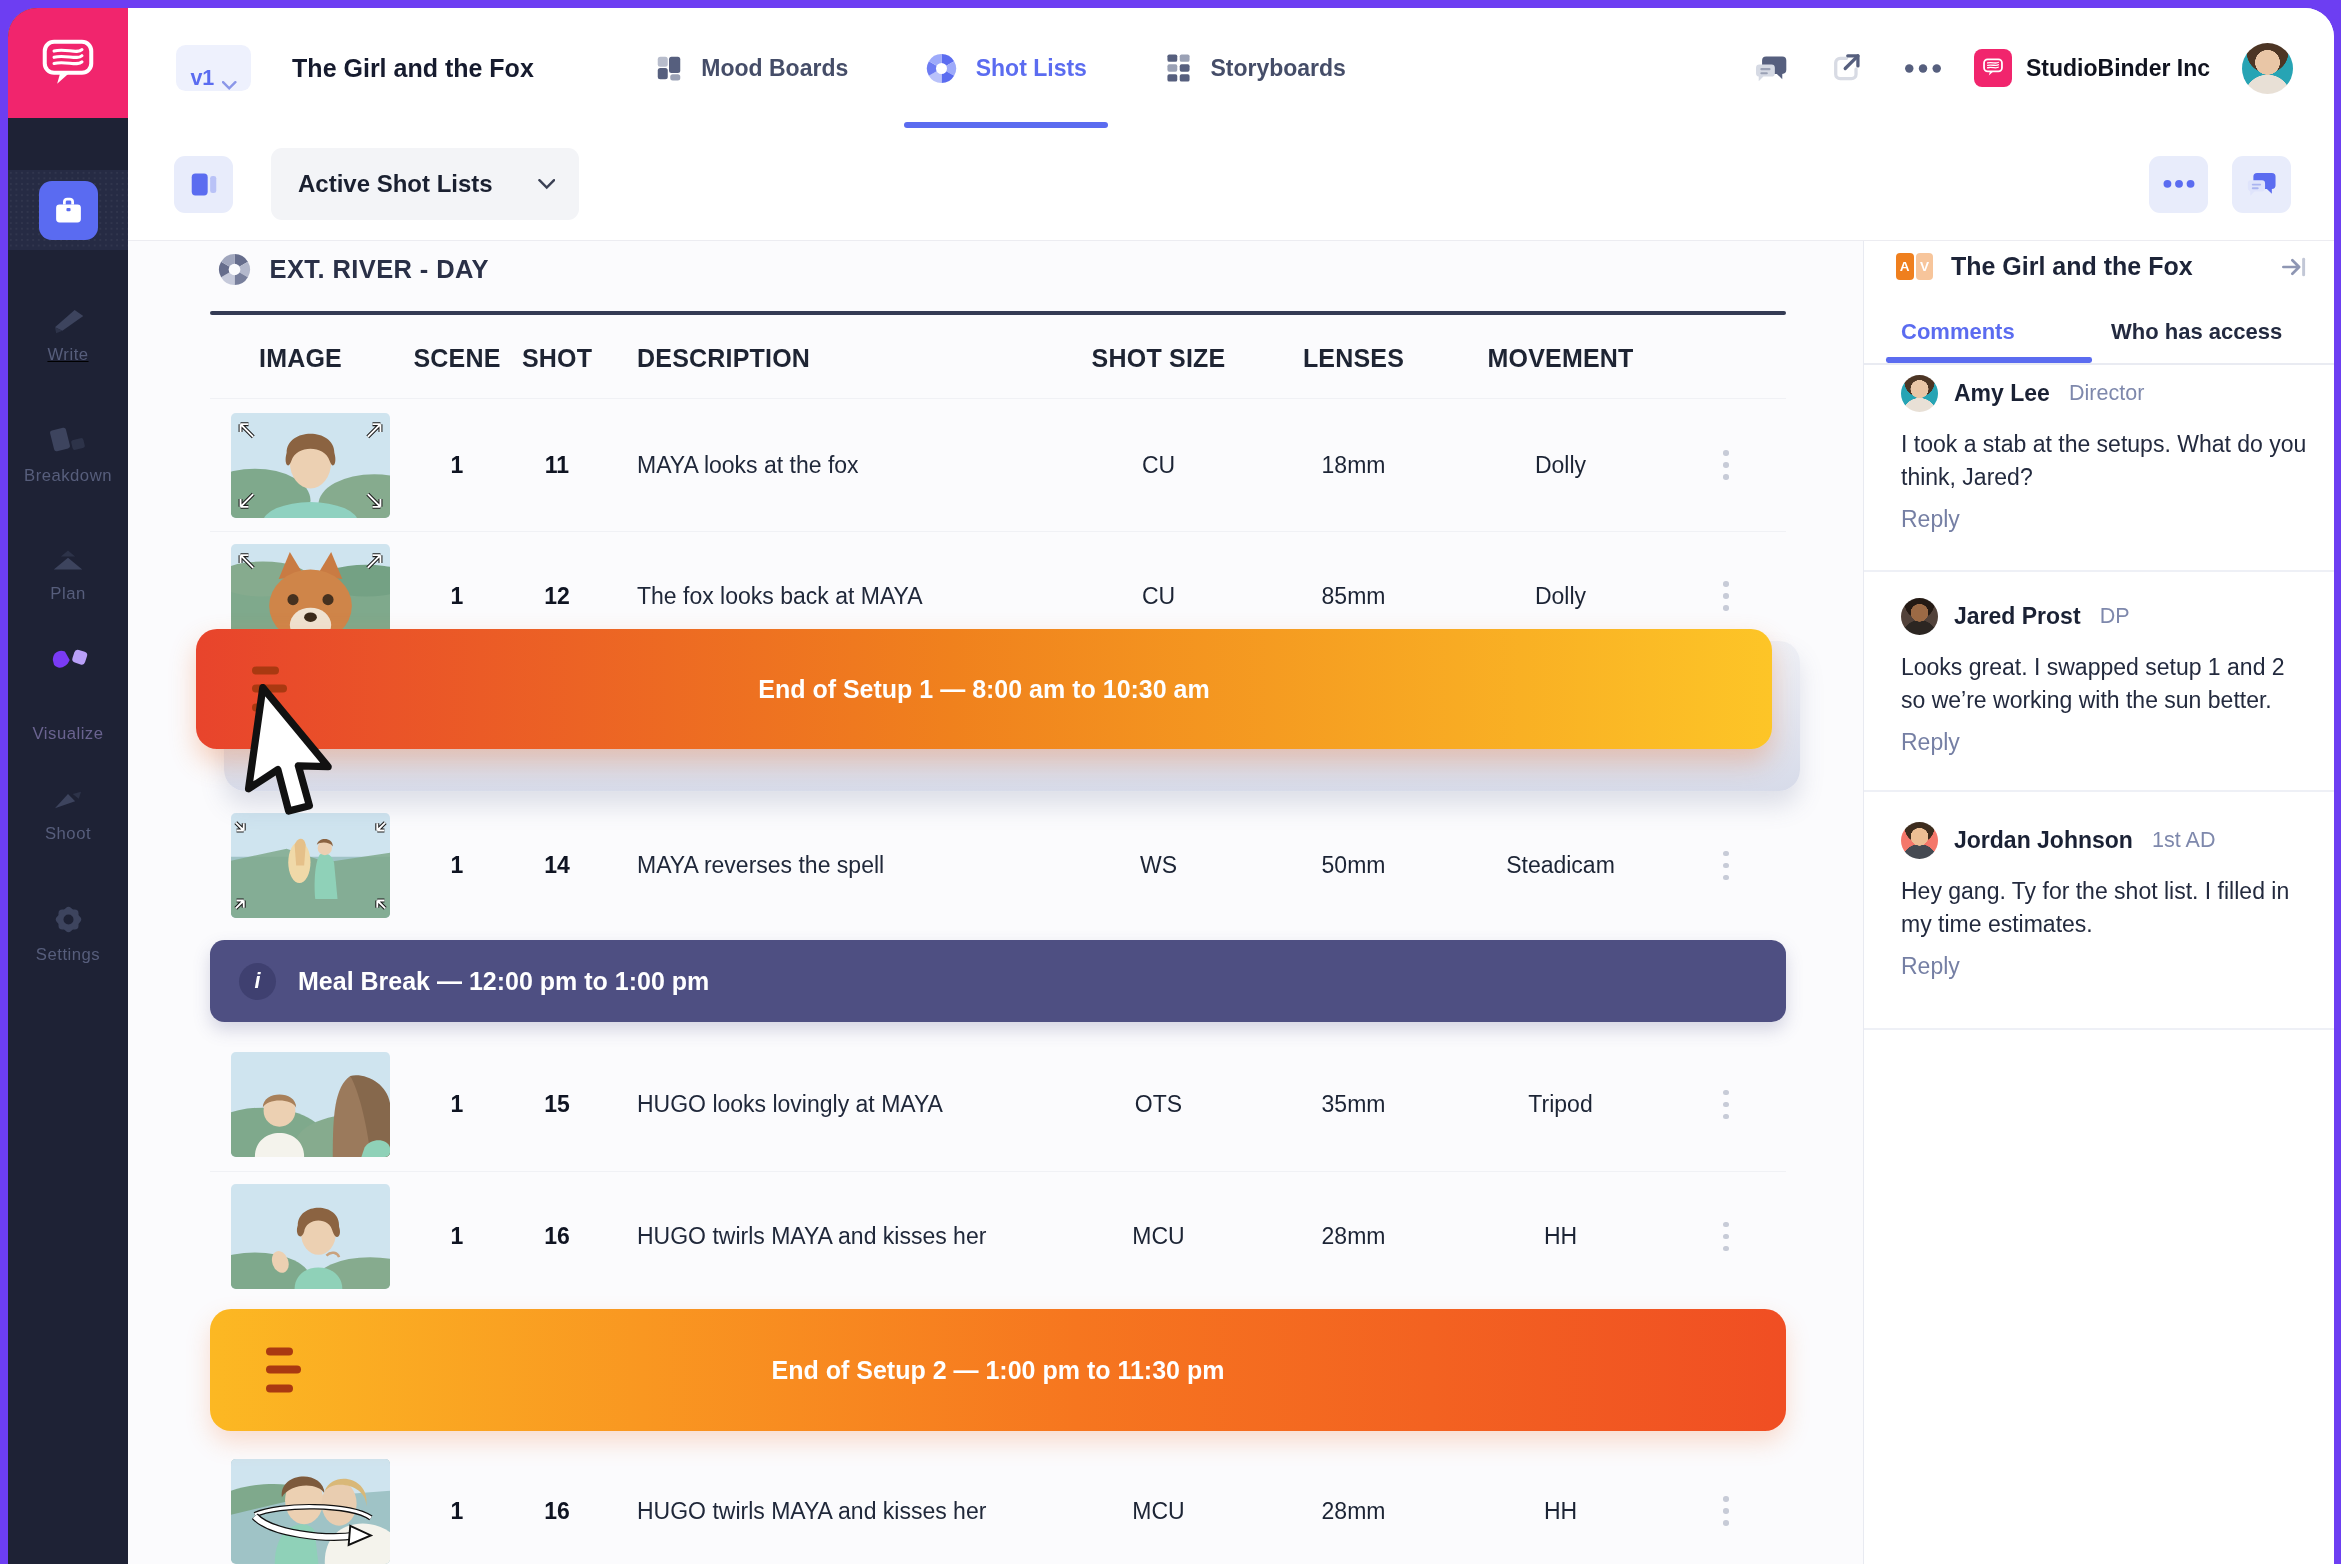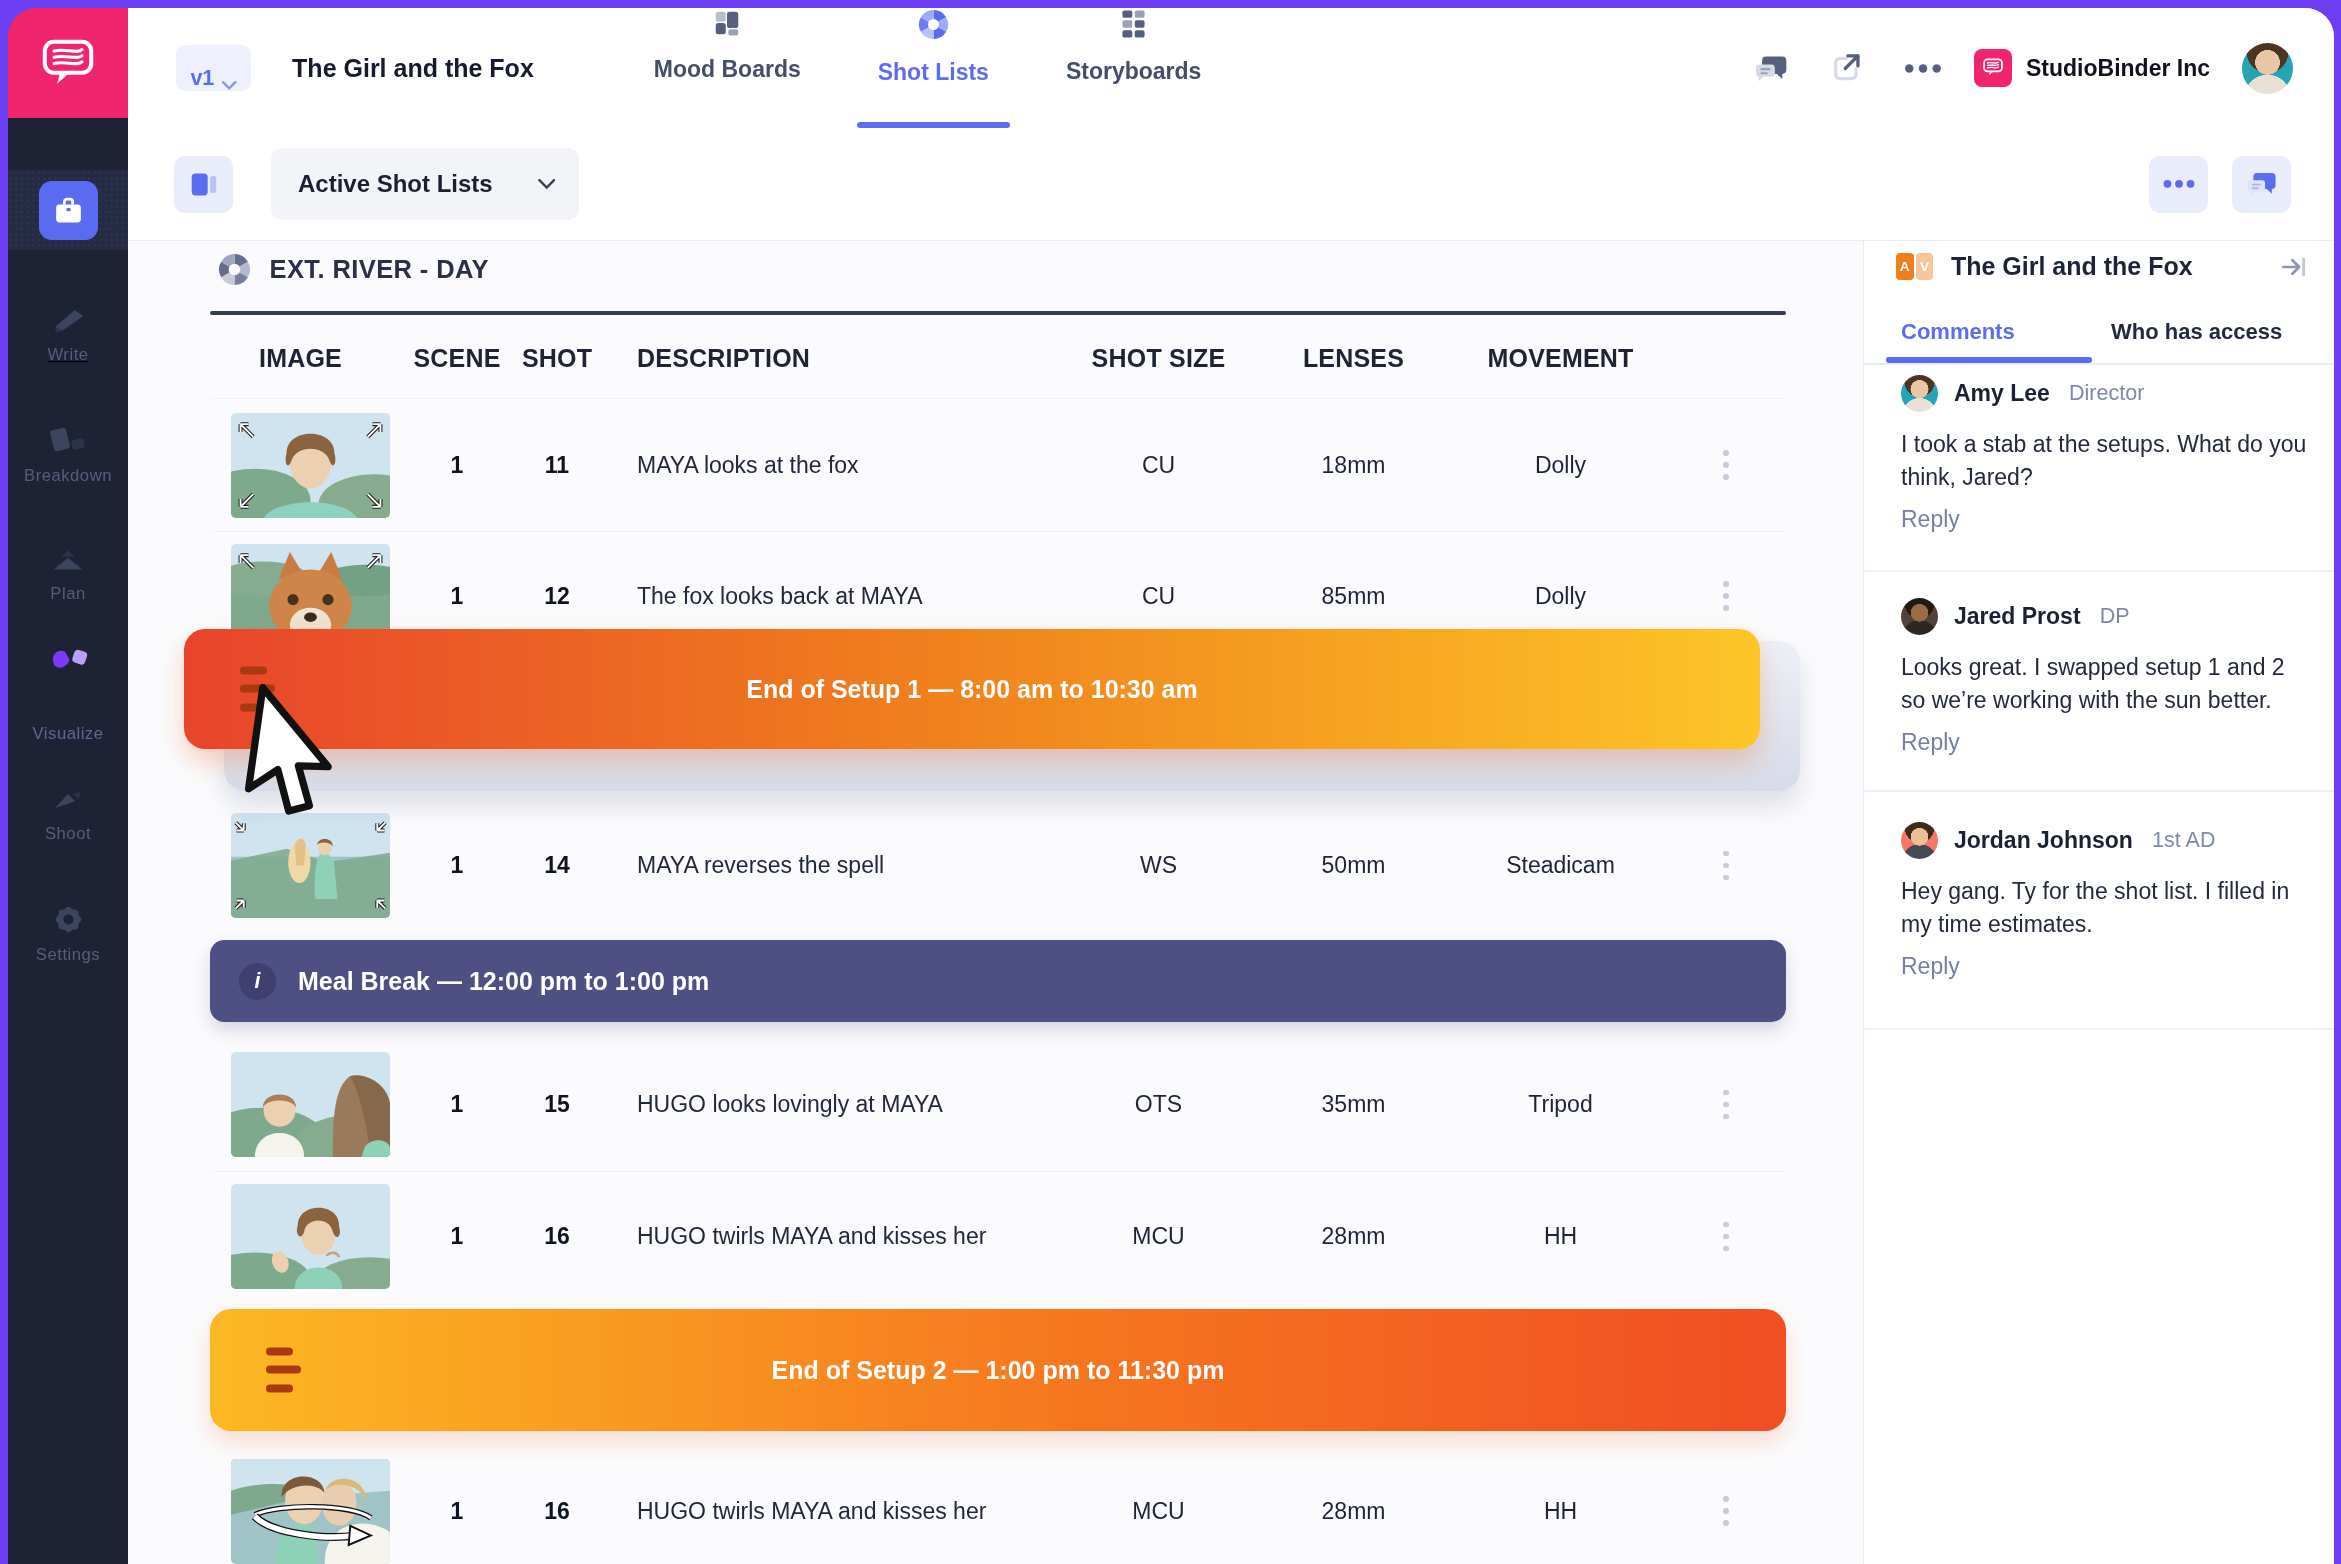--- a/index.html
+++ b/index.html
@@ -13,21 +13,21 @@
   .active-square{width:59px;height:59px;border-radius:12.8px;background:#5a6bf1;display:flex;align-items:center;justify-content:center;}
   .side-item{position:absolute;left:0;width:120px;height:112px;display:flex;flex-direction:column;align-items:center;justify-content:center;gap:8px;cursor:pointer;}
   .side-item .lbl{font-size:16.7px;letter-spacing:0.5px;color:#575e7c;}
   .vis .lbl{color:#6a6390;}
 
   
   .topbar{position:absolute;left:120px;top:0;right:0;height:120px;background:#fff;display:flex;align-items:center;padding:0 41px 0 48px;box-sizing:border-box;}
   .vpill{height:46px;padding:0 14.4px;border-radius:9.6px;background:#eef1fd;color:#5b6cf0;font-size:21.5px;font-weight:bold;display:flex;align-items:flex-end;gap:8px;cursor:pointer;}
   .doc-title{margin-left:41px;font-size:25px;font-weight:bold;color:#161b2e;}
   .tabs{display:flex;align-items:center;gap:77px;margin-left:120px;height:100%;}
-  .tab{display:flex;align-items:center;gap:17.5px;font-size:23px;font-weight:bold;color:#454d68;height:100%;position:relative;cursor:pointer;flex-direction:column;}
+  .tab{display:flex;align-items:center;gap:17.5px;font-size:23px;font-weight:bold;color:#454d68;height:100%;position:relative;cursor:pointer;}
   .tab.active{color:#5b6cf0;}
   .tab.active::after{content:"";position:absolute;left:-21px;right:-21px;bottom:0;height:6.4px;border-radius:3.2px;background:#5b6cf0;}
   .top-right{margin-left:auto;display:flex;align-items:center;}
   .top-ico{margin-left:41px;cursor:pointer;display:flex;}
   .ws{display:flex;align-items:center;gap:14.4px;margin-left:32px;cursor:pointer;}
   .ws-logo{width:38px;height:38px;border-radius:8px;background:#f1256d;display:flex;align-items:center;justify-content:center;}
   .ws-name{font-size:23px;color:#10131f;font-weight:bold;}
   .avatar{border-radius:50%;}
   .av-amy{background:radial-gradient(circle at 50% 38%,#e9c6a6 0 30%,transparent 31%),radial-gradient(circle at 50% 18%,#4c3524 0 42%,transparent 43%),radial-gradient(circle at 50% 108%,#e8e0d6 0 38%,transparent 39%),#27a4b4;}
   .av-jared{background:radial-gradient(circle at 50% 40%,#9c6a45 0 30%,transparent 31%),radial-gradient(circle at 50% 16%,#241a14 0 40%,transparent 41%),radial-gradient(circle at 50% 108%,#2c2622 0 40%,transparent 41%),#52423a;}
@@ -60,21 +60,21 @@
   .rb{border-bottom:1.6px solid #f0f1f5;}
 
   
   .placeholder-row{position:absolute;left:96px;top:400px;width:1576px;height:150px;border-radius:21px;background:linear-gradient(180deg,#eef0f6,#d7dbe9);box-shadow:0 14.4px 24px rgba(90,100,140,.18);z-index:5;}
   .banner{position:absolute;display:flex;align-items:center;justify-content:center;color:#fff;font-size:25px;font-weight:bold;z-index:6;cursor:grab;}
   .banner .handle{position:absolute;left:56px;top:50%;transform:translateY(-50%);display:flex;flex-direction:column;gap:10.4px;}
   .banner .handle i{height:8px;border-radius:4px;background:#a93911;}
   .banner .handle i:nth-child(1){width:27px;}
   .banner .handle i:nth-child(2){width:35px;}
   .banner .handle i:nth-child(3){width:27px;}
-  .setup1{left:56px;top:388px;width:1576px;height:120px;border-radius:21px;background:linear-gradient(90deg,#e8442c,#f0811d 48%,#fdc527);box-shadow:0 12.8px 27px rgba(240,110,40,.30);}
+  .setup1{left:68px;top:388px;width:1576px;height:120px;border-radius:21px;background:linear-gradient(90deg,#e8442c,#f0811d 48%,#fdc527);box-shadow:0 12.8px 27px rgba(240,110,40,.30);}
   .setup2{left:82px;top:1068px;width:1576px;height:122px;border-radius:21px;background:linear-gradient(90deg,#fcb823,#f6761f 55%,#f04e23);box-shadow:0 11px 24px rgba(240,110,40,.22);}
   .meal{left:82px;top:699px;width:1576px;height:82px;border-radius:14.4px;background:#4e4f82;justify-content:flex-start;box-shadow:0 8px 17.5px rgba(78,79,130,.22);}
   .meal .info{width:37px;height:37px;border-radius:50%;background:#3f4070;margin:0 22px 0 29px;display:flex;align-items:center;justify-content:center;font-size:21.5px;font-weight:bold;color:#fff;font-style:italic;}
   .cursor{position:absolute;left:113px;top:443px;z-index:9;}
 
   
   .panel{position:absolute;right:0;top:233px;bottom:0;width:471px;background:#fff;border-left:1.6px solid #e8eaf1;box-sizing:border-box;}
   .p-head{position:absolute;left:32px;top:11px;right:27px;display:flex;align-items:center;}
   .av-doc{display:flex;gap:2.4px;}
   .av-doc b{width:17.5px;height:27px;border-radius:4px;color:#fff;font-size:13.6px;display:flex;align-items:center;justify-content:center;}

